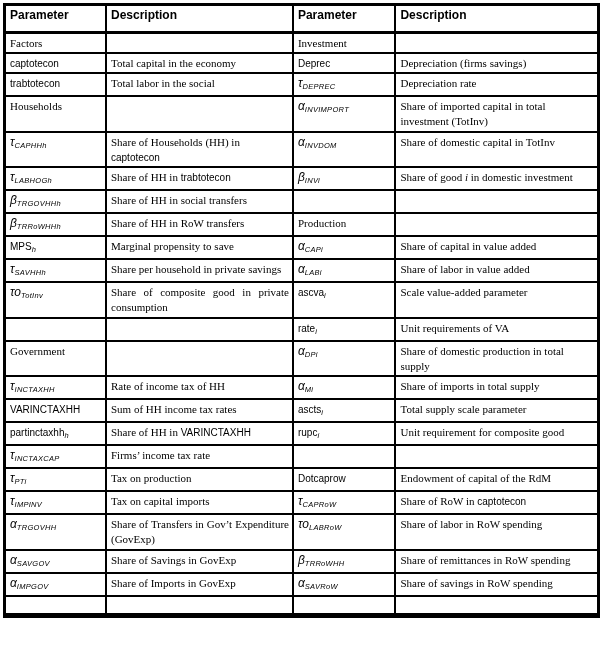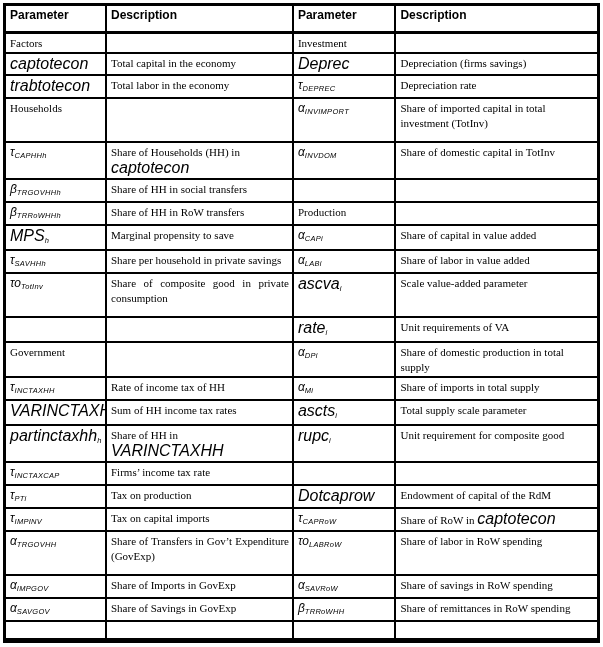--- a/index.html
+++ b/index.html
@@ -33,31 +33,30 @@
   }
   thead th {
     font-family: "Liberation Sans", sans-serif;
     font-weight: bold;
     font-size: 12px;
     text-align: left;
     height: 22px;
     border-bottom: 3px solid #000;
   }
   tbody tr      { height: 19px; }
-  tbody tr.tall { height: 44px; }
+  tbody tr.tall { height: 36px; }
   td.param, td.desc {
     font-family: "Liberation Serif", serif;
     font-size: 11px;
     line-height: 15px;
   }
   td.desc.just { text-align: justify; }
   .seg-w {            
     font-family: "Liberation Sans", sans-serif;
-    font-style: italic;
-    font-size: 16px;
+    font-size: 10px;
   }
   .seg-g {            
     font-family: "Liberation Sans", sans-serif;
     font-style: italic;
     font-size: 12px;
   }
   .seg-b {            
     font-family: "Liberation Sans", sans-serif;
     font-style: italic;
     font-size: 7.5px;
@@ -95,35 +94,41 @@
           <td class="desc"></td>
         </tr>
         <tr>
           <td class="param"><span class="seg-w">captotecon</span></td>
           <td class="desc"><span>Total capital in the economy</span></td>
           <td class="param"><span class="seg-w">Deprec</span></td>
           <td class="desc"><span>Depreciation (firms savings)</span></td>
         </tr>
         <tr>
           <td class="param"><span class="seg-w">trabtotecon</span></td>
-          <td class="desc"><span>Total labor in the economy</span></td>
+          <td class="desc"><span>Total labor in the social</span></td>
           <td class="param"><span class="seg-g">τ</span><span class="seg-b">DEPREC</span></td>
           <td class="desc"><span>Depreciation rate</span></td>
         </tr>
         <tr class="tall">
           <td class="param"><span>Households</span></td>
           <td class="desc"></td>
           <td class="param"><span class="seg-g">α</span><span class="seg-b">INVIMPORT</span></td>
           <td class="desc"><span>Share of imported capital in total investment (TotInv)</span></td>
         </tr>
         <tr>
           <td class="param"><span class="seg-g">τ</span><span class="seg-b">CAPHHh</span></td>
           <td class="desc"><span>Share of Households (HH) in </span><span class="seg-w">captotecon</span></td>
           <td class="param"><span class="seg-g">α</span><span class="seg-b">INVDOM</span></td>
           <td class="desc"><span>Share of domestic capital in TotInv</span></td>
+        </tr>
+        <tr>
+          <td class="param"><span class="seg-g">τ</span><span class="seg-b">LABHOGh</span></td>
+          <td class="desc"><span>Share of HH in </span><span class="seg-w">trabtotecon</span></td>
+          <td class="param"><span class="seg-g">β</span><span class="seg-b">INVi</span></td>
+          <td class="desc"><span>Share of good </span><span class="seg-i">i</span><span> in domestic investment</span></td>
         </tr>
         <tr>
           <td class="param"><span class="seg-g">β</span><span class="seg-b">TRGOVHHh</span></td>
           <td class="desc"><span>Share of HH in social transfers</span></td>
           <td class="param"></td>
           <td class="desc"></td>
         </tr>
         <tr>
           <td class="param"><span class="seg-g">β</span><span class="seg-b">TRRoWHHh</span></td>
           <td class="desc"><span>Share of HH in RoW transfers</span></td>
@@ -196,30 +201,30 @@
           <td class="param"><span class="seg-g">τ</span><span class="seg-b">CAPRoW</span></td>
           <td class="desc"><span>Share of RoW in </span><span class="seg-w">captotecon</span></td>
         </tr>
         <tr class="tall">
           <td class="param"><span class="seg-g">α</span><span class="seg-b">TRGOVHH</span></td>
           <td class="desc just"><span>Share of Transfers in Gov’t Expenditure (GovExp)</span></td>
           <td class="param"><span class="seg-g">το</span><span class="seg-b">LABRoW</span></td>
           <td class="desc"><span>Share of labor in RoW spending</span></td>
         </tr>
         <tr>
+          <td class="param"><span class="seg-g">α</span><span class="seg-b">SAVGOV</span></td>
+          <td class="desc"><span>Share of Savings in GovExp</span></td>
+          <td class="param"><span class="seg-g">β</span><span class="seg-b">TRRoWHH</span></td>
+          <td class="desc"><span>Share of remittances in RoW spending</span></td>
+        </tr>
+        <tr>
           <td class="param"><span class="seg-g">α</span><span class="seg-b">IMPGOV</span></td>
           <td class="desc"><span>Share of Imports in GovExp</span></td>
           <td class="param"><span class="seg-g">α</span><span class="seg-b">SAVRoW</span></td>
           <td class="desc"><span>Share of savings in RoW spending</span></td>
-        </tr>
-        <tr>
-          <td class="param"><span class="seg-g">α</span><span class="seg-b">SAVGOV</span></td>
-          <td class="desc"><span>Share of Savings in GovExp</span></td>
-          <td class="param"><span class="seg-g">β</span><span class="seg-b">TRRoWHH</span></td>
-          <td class="desc"><span>Share of remittances in RoW spending</span></td>
         </tr>
         <tr>
           <td class="param"></td>
           <td class="desc"></td>
           <td class="param"></td>
           <td class="desc"></td>
         </tr>
       </tbody>
   </table>
 </div>

